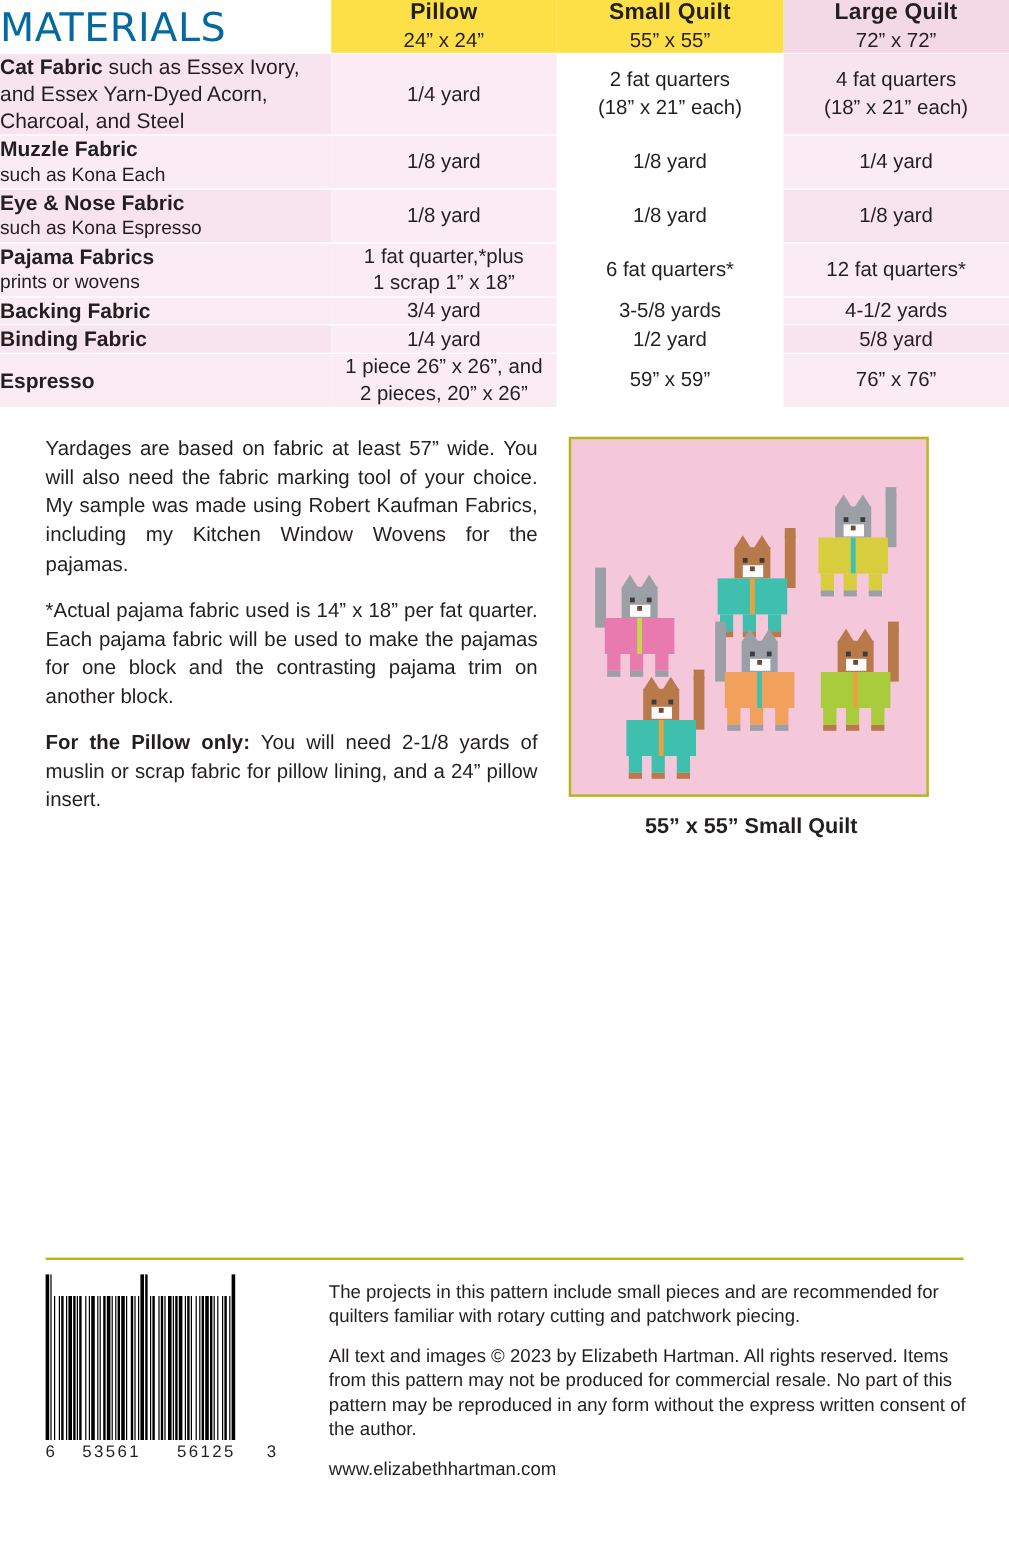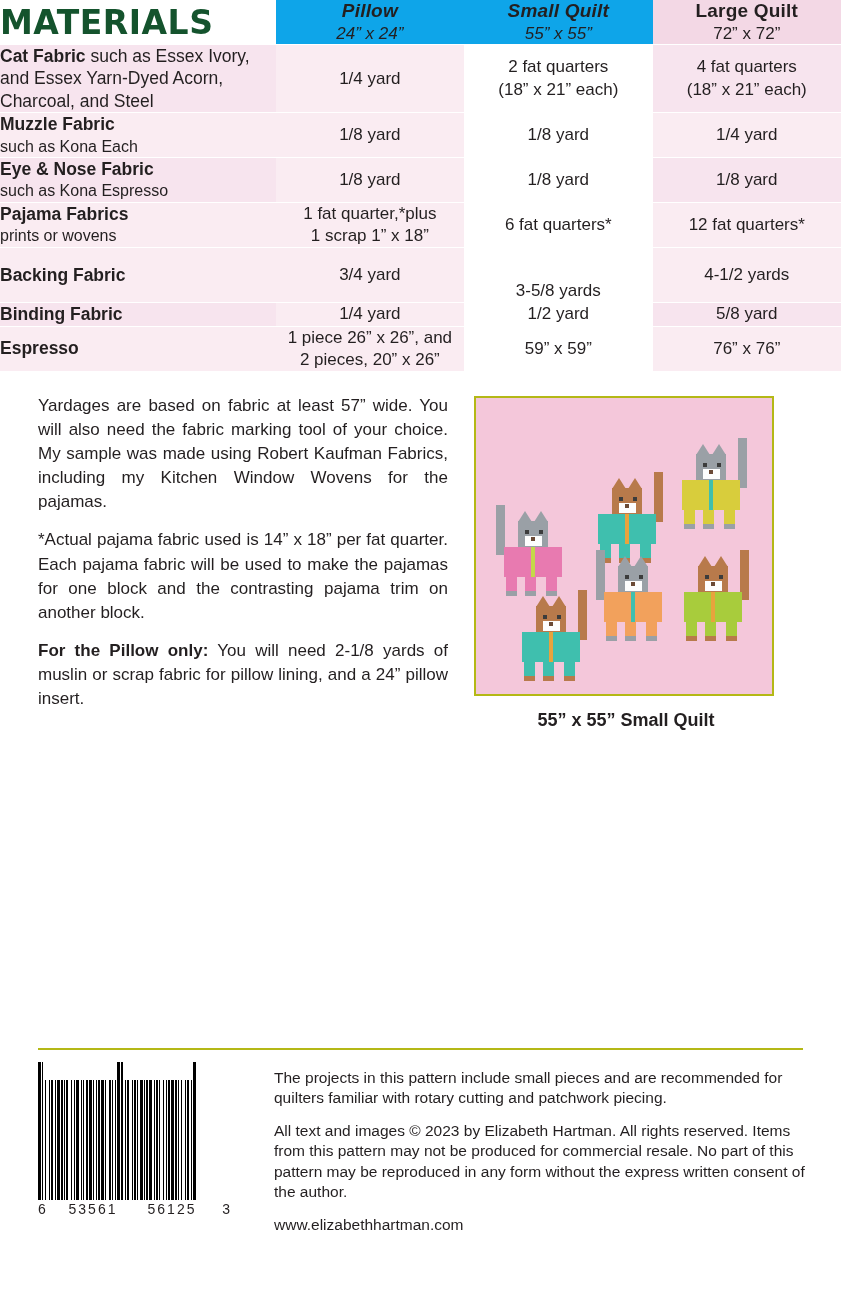--- a/index.html
+++ b/index.html
@@ -26,42 +26,42 @@
     border-bottom: 1px solid #ffffff;
     vertical-align: middle;
     padding: 0;
   }
 
   .head-cell {
     text-align: center;
     padding: 14px 6px 16px;
     background: #f6e1eb;
   }
-  .head-cell.lighter { background: #0ea5e9; font-style: italic; }
+  .head-cell.lighter { background: #fde047; }
   .head-cell.darker  { background: #f3d8e5; }
   .head-title {
     font-weight: bold;
     font-size: 19px;
     letter-spacing: .2px;
   }
   .head-sub {
     font-size: 17px;
     margin-top: 2px;
   }
 
   .materials-title-cell {
     background: #ffffff;
     padding-left: 38px;
   }
   .materials-title {
     font-family: "DejaVu Sans", sans-serif;
-    font-weight: bold;
+    font-weight: normal;
     font-size: 33px;
     letter-spacing: .5px;
-    color: #14532d;
+    color: #0369a1;
     text-transform: uppercase;
   }
 
   .label-cell {
     padding: 10px 12px 12px 38px;
     background: #faecf2;
   }
   .label-main {
     font-weight: bold;
     font-size: 17.5px;
@@ -273,21 +273,21 @@
         </td>
       </tr>
       <tr>
         <td class="label-cell">
           <div class="label-main"><span>Backing Fabric</span></div>
         </td>
         <td class="val-cell v1 pill-cell">
           <div style="white-space: pre-line;">3/4 yard</div>
         </td>
         <td class="val-cell v2">
-          <div style="white-space: pre-line; margin-top: 32px;">3-5/8 yards</div>
+          <div style="white-space: pre-line;">3-5/8 yards</div>
         </td>
         <td class="val-cell v3">
           <div style="white-space: pre-line;">4-1/2 yards</div>
         </td>
       </tr>
       <tr class="band">
         <td class="label-cell">
           <div class="label-main"><span>Binding Fabric</span></div>
         </td>
         <td class="val-cell v1 pill-cell">

